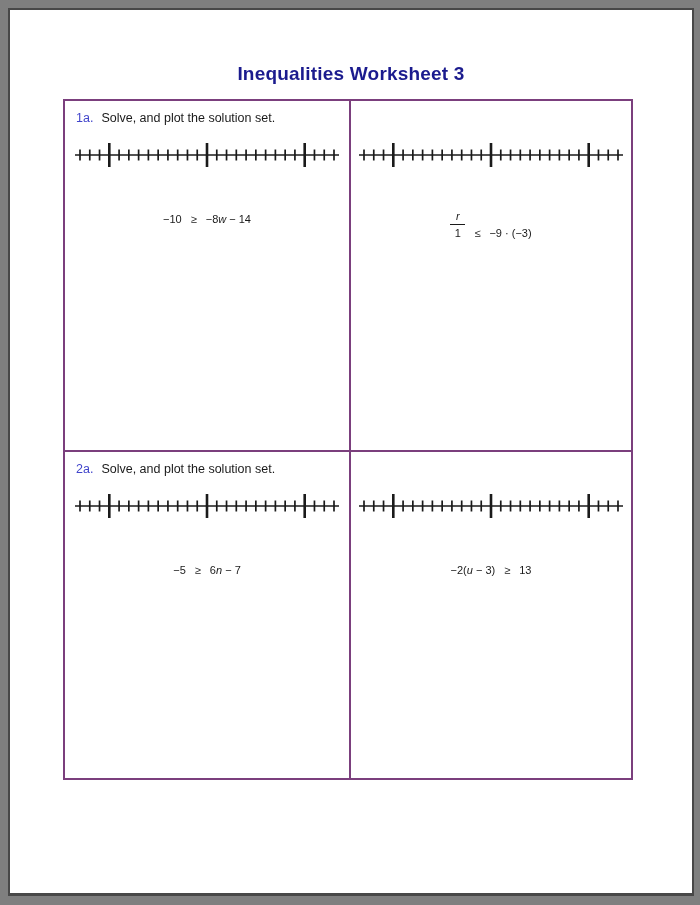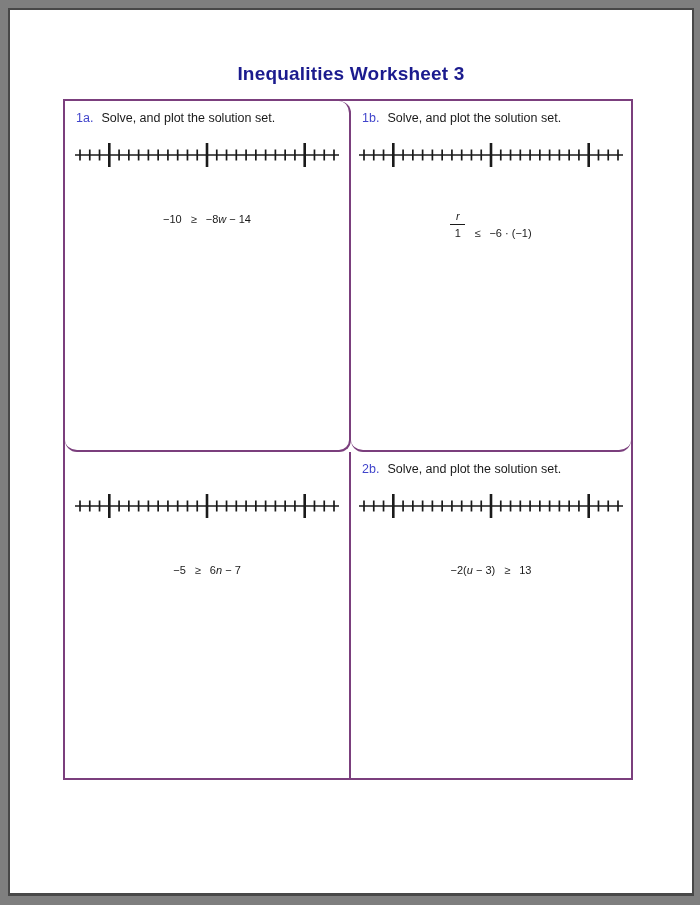--- a/index.html
+++ b/index.html
@@ -11,21 +11,21 @@
     background:var(--page-bg,#ffffff); border:2px solid #484848;
     border-bottom-width:3px; }
   .title { position:absolute; top:53px; left:0; right:0; text-align:center;
     font-size:19px; font-weight:bold; color:var(--title-color,#1b1b8e);
     letter-spacing:0.2px; }
   .grid { position:absolute; left:53px; top:89px; width:570px; height:681px;
     border:2px solid var(--border-color,#7b3f7d);
     display:grid; grid-template-columns:286px 1fr; grid-template-rows:351px 1fr; }
   .cell { position:relative; background:transparent; }
   .cell.col1 { border-right:2px solid var(--border-color,#7b3f7d); }
-  .cell.row1 { border-bottom:2px solid var(--border-color,#7b3f7d);border-radius:12px; }
+  .cell.row1 { border-bottom:2px solid var(--border-color,#7b3f7d); }
   .prompt { position:absolute; top:10px; left:11px; font-size:12.5px;
     color:var(--text-color,#1a1a1a); white-space:nowrap; }
   .pnum { color:var(--label-color,#4145cb); margin-right:8px; }
   .numline { position:absolute; top:39px; left:50%; transform:translateX(-50%); }
   .eq { position:absolute; top:80px; left:0; right:0; height:44px;
     display:flex; align-items:flex-end; justify-content:center;
     font-size:11px; color:var(--text-color,#1a1a1a); white-space:pre; }
   .cell-1b .eq { top:94px; }
   .eq .op { margin:0 9px; }
   .eq .it { font-style:italic; }
@@ -75,23 +75,20 @@
             <line x1="219.92307692307693" y1="9.5" x2="219.92307692307693" y2="20.5" stroke="#1a1a1a" stroke-width="1.7"></line>
             <line x1="229.6923076923077" y1="3" x2="229.6923076923077" y2="27" stroke="#1a1a1a" stroke-width="2.6"></line>
             <line x1="239.46153846153848" y1="9.5" x2="239.46153846153848" y2="20.5" stroke="#1a1a1a" stroke-width="1.7"></line>
             <line x1="249.23076923076925" y1="9.5" x2="249.23076923076925" y2="20.5" stroke="#1a1a1a" stroke-width="1.7"></line>
             <line x1="259" y1="9.5" x2="259" y2="20.5" stroke="#1a1a1a" stroke-width="1.7"></line>
           </svg>
         <div class="eq"><span>−10</span><span class="op">≥</span><span>−8</span><span class="it">w</span><span> − 14</span></div>
       </section>
 
       <section class="cell row1 cell-1b">
-        <div class="prompt">
-          <span class="pnum">1b.</span><span>Solve, and plot the solution set.</span>
-        </div>
         <svg class="numline" width="264" height="30" viewBox="0 0 264 30">
             <line x1="0" y1="15" x2="264" y2="15" stroke="#1a1a1a" stroke-width="1.6"></line>
             <line x1="5" y1="9.5" x2="5" y2="20.5" stroke="#1a1a1a" stroke-width="1.7"></line>
             <line x1="14.76923076923077" y1="9.5" x2="14.76923076923077" y2="20.5" stroke="#1a1a1a" stroke-width="1.7"></line>
             <line x1="24.53846153846154" y1="9.5" x2="24.53846153846154" y2="20.5" stroke="#1a1a1a" stroke-width="1.7"></line>
             <line x1="34.30769230769231" y1="3" x2="34.30769230769231" y2="27" stroke="#1a1a1a" stroke-width="2.6"></line>
             <line x1="44.07692307692308" y1="9.5" x2="44.07692307692308" y2="20.5" stroke="#1a1a1a" stroke-width="1.7"></line>
             <line x1="53.846153846153854" y1="9.5" x2="53.846153846153854" y2="20.5" stroke="#1a1a1a" stroke-width="1.7"></line>
             <line x1="63.61538461538462" y1="9.5" x2="63.61538461538462" y2="20.5" stroke="#1a1a1a" stroke-width="1.7"></line>
             <line x1="73.38461538461539" y1="9.5" x2="73.38461538461539" y2="20.5" stroke="#1a1a1a" stroke-width="1.7"></line>
@@ -108,24 +105,27 @@
             <line x1="180.84615384615387" y1="9.5" x2="180.84615384615387" y2="20.5" stroke="#1a1a1a" stroke-width="1.7"></line>
             <line x1="190.61538461538464" y1="9.5" x2="190.61538461538464" y2="20.5" stroke="#1a1a1a" stroke-width="1.7"></line>
             <line x1="200.38461538461542" y1="9.5" x2="200.38461538461542" y2="20.5" stroke="#1a1a1a" stroke-width="1.7"></line>
             <line x1="210.15384615384616" y1="9.5" x2="210.15384615384616" y2="20.5" stroke="#1a1a1a" stroke-width="1.7"></line>
             <line x1="219.92307692307693" y1="9.5" x2="219.92307692307693" y2="20.5" stroke="#1a1a1a" stroke-width="1.7"></line>
             <line x1="229.6923076923077" y1="3" x2="229.6923076923077" y2="27" stroke="#1a1a1a" stroke-width="2.6"></line>
             <line x1="239.46153846153848" y1="9.5" x2="239.46153846153848" y2="20.5" stroke="#1a1a1a" stroke-width="1.7"></line>
             <line x1="249.23076923076925" y1="9.5" x2="249.23076923076925" y2="20.5" stroke="#1a1a1a" stroke-width="1.7"></line>
             <line x1="259" y1="9.5" x2="259" y2="20.5" stroke="#1a1a1a" stroke-width="1.7"></line>
           </svg>
-        <div class="eq"><span class="frac"><span class="it">r</span><span class="bar"></span><span>1</span></span><span class="op">≤</span><span>−6 · (−1)</span></div>
+        <div class="eq"><span class="frac"><span class="it">r</span><span class="bar"></span><span>1</span></span><span class="op">≤</span><span>−9 · (−3)</span></div>
       </section>
 
       <section class="cell col1 cell-2a">
+        <div class="prompt">
+          <span class="pnum">2a.</span><span>Solve, and plot the solution set.</span>
+        </div>
         <svg class="numline" width="264" height="30" viewBox="0 0 264 30">
             <line x1="0" y1="15" x2="264" y2="15" stroke="#1a1a1a" stroke-width="1.6"></line>
             <line x1="5" y1="9.5" x2="5" y2="20.5" stroke="#1a1a1a" stroke-width="1.7"></line>
             <line x1="14.76923076923077" y1="9.5" x2="14.76923076923077" y2="20.5" stroke="#1a1a1a" stroke-width="1.7"></line>
             <line x1="24.53846153846154" y1="9.5" x2="24.53846153846154" y2="20.5" stroke="#1a1a1a" stroke-width="1.7"></line>
             <line x1="34.30769230769231" y1="3" x2="34.30769230769231" y2="27" stroke="#1a1a1a" stroke-width="2.6"></line>
             <line x1="44.07692307692308" y1="9.5" x2="44.07692307692308" y2="20.5" stroke="#1a1a1a" stroke-width="1.7"></line>
             <line x1="53.846153846153854" y1="9.5" x2="53.846153846153854" y2="20.5" stroke="#1a1a1a" stroke-width="1.7"></line>
             <line x1="63.61538461538462" y1="9.5" x2="63.61538461538462" y2="20.5" stroke="#1a1a1a" stroke-width="1.7"></line>
             <line x1="73.38461538461539" y1="9.5" x2="73.38461538461539" y2="20.5" stroke="#1a1a1a" stroke-width="1.7"></line>
@@ -146,23 +146,20 @@
             <line x1="219.92307692307693" y1="9.5" x2="219.92307692307693" y2="20.5" stroke="#1a1a1a" stroke-width="1.7"></line>
             <line x1="229.6923076923077" y1="3" x2="229.6923076923077" y2="27" stroke="#1a1a1a" stroke-width="2.6"></line>
             <line x1="239.46153846153848" y1="9.5" x2="239.46153846153848" y2="20.5" stroke="#1a1a1a" stroke-width="1.7"></line>
             <line x1="249.23076923076925" y1="9.5" x2="249.23076923076925" y2="20.5" stroke="#1a1a1a" stroke-width="1.7"></line>
             <line x1="259" y1="9.5" x2="259" y2="20.5" stroke="#1a1a1a" stroke-width="1.7"></line>
           </svg>
         <div class="eq"><span>−5</span><span class="op">≥</span><span>6</span><span class="it">n</span><span> − 7</span></div>
       </section>
 
       <section class="cell cell-2b">
-        <div class="prompt">
-          <span class="pnum">2b.</span><span>Solve, and plot the solution set.</span>
-        </div>
         <svg class="numline" width="264" height="30" viewBox="0 0 264 30">
             <line x1="0" y1="15" x2="264" y2="15" stroke="#1a1a1a" stroke-width="1.6"></line>
             <line x1="5" y1="9.5" x2="5" y2="20.5" stroke="#1a1a1a" stroke-width="1.7"></line>
             <line x1="14.76923076923077" y1="9.5" x2="14.76923076923077" y2="20.5" stroke="#1a1a1a" stroke-width="1.7"></line>
             <line x1="24.53846153846154" y1="9.5" x2="24.53846153846154" y2="20.5" stroke="#1a1a1a" stroke-width="1.7"></line>
             <line x1="34.30769230769231" y1="3" x2="34.30769230769231" y2="27" stroke="#1a1a1a" stroke-width="2.6"></line>
             <line x1="44.07692307692308" y1="9.5" x2="44.07692307692308" y2="20.5" stroke="#1a1a1a" stroke-width="1.7"></line>
             <line x1="53.846153846153854" y1="9.5" x2="53.846153846153854" y2="20.5" stroke="#1a1a1a" stroke-width="1.7"></line>
             <line x1="63.61538461538462" y1="9.5" x2="63.61538461538462" y2="20.5" stroke="#1a1a1a" stroke-width="1.7"></line>
             <line x1="73.38461538461539" y1="9.5" x2="73.38461538461539" y2="20.5" stroke="#1a1a1a" stroke-width="1.7"></line>

